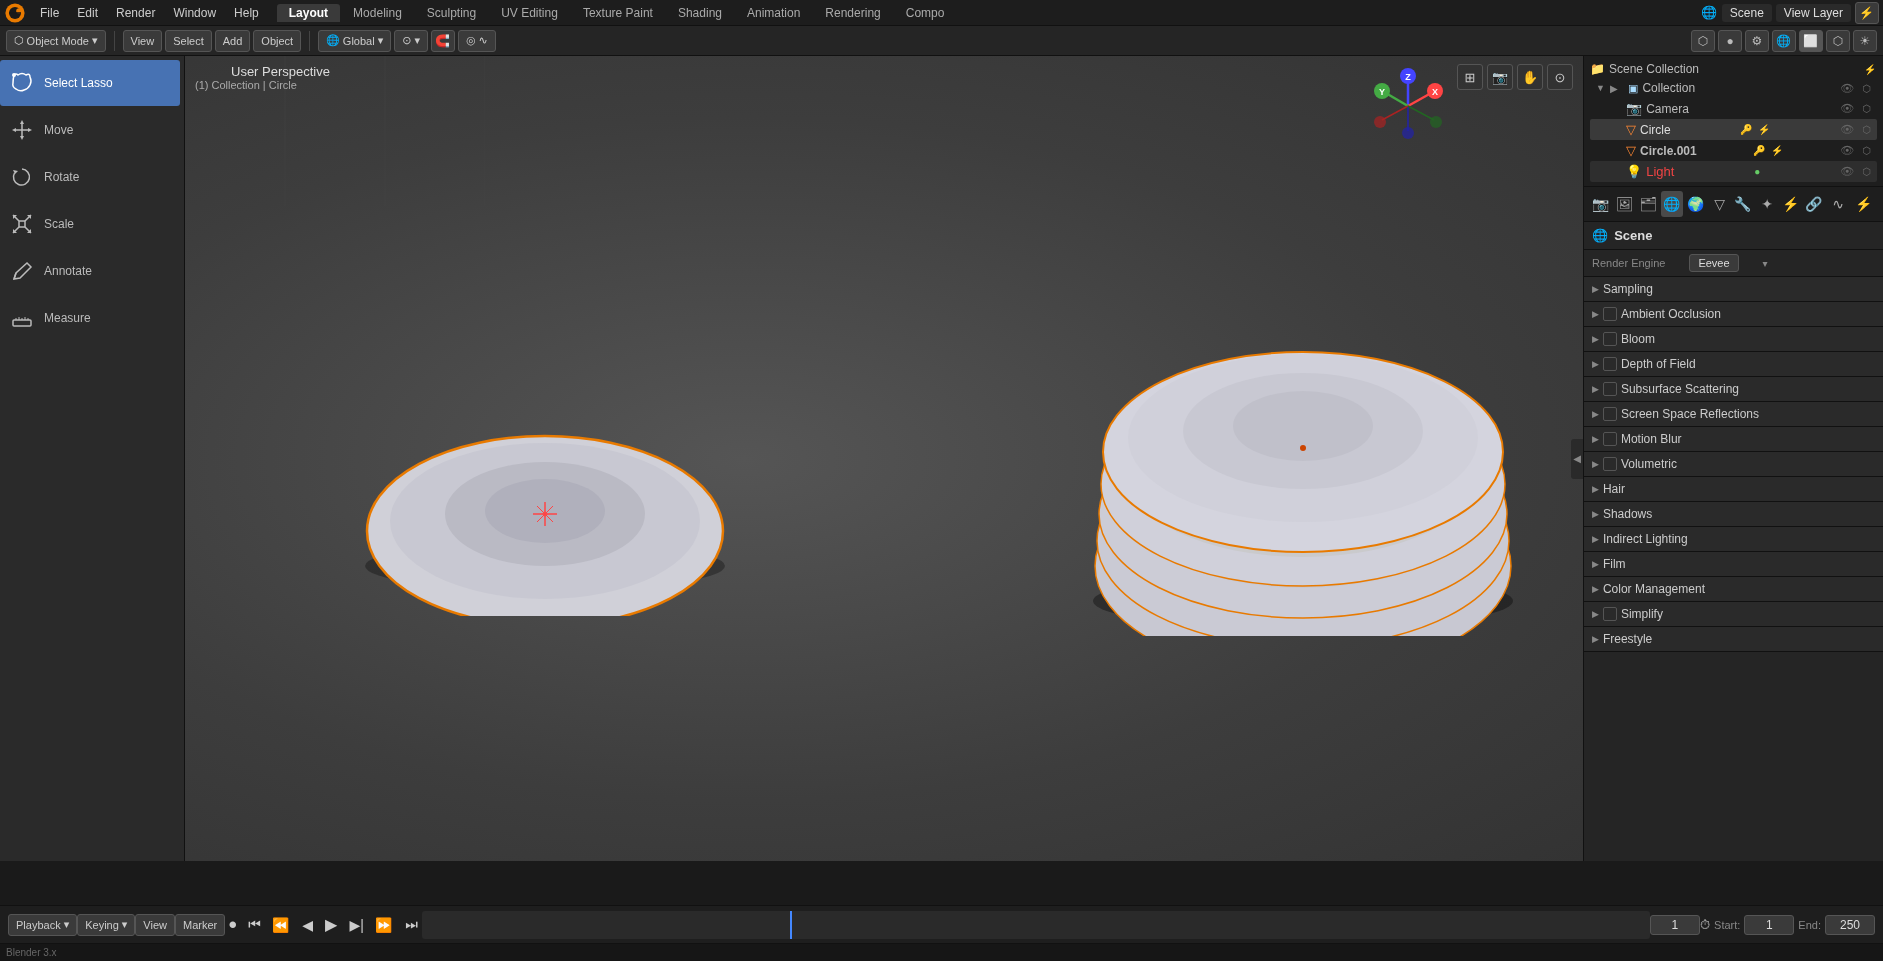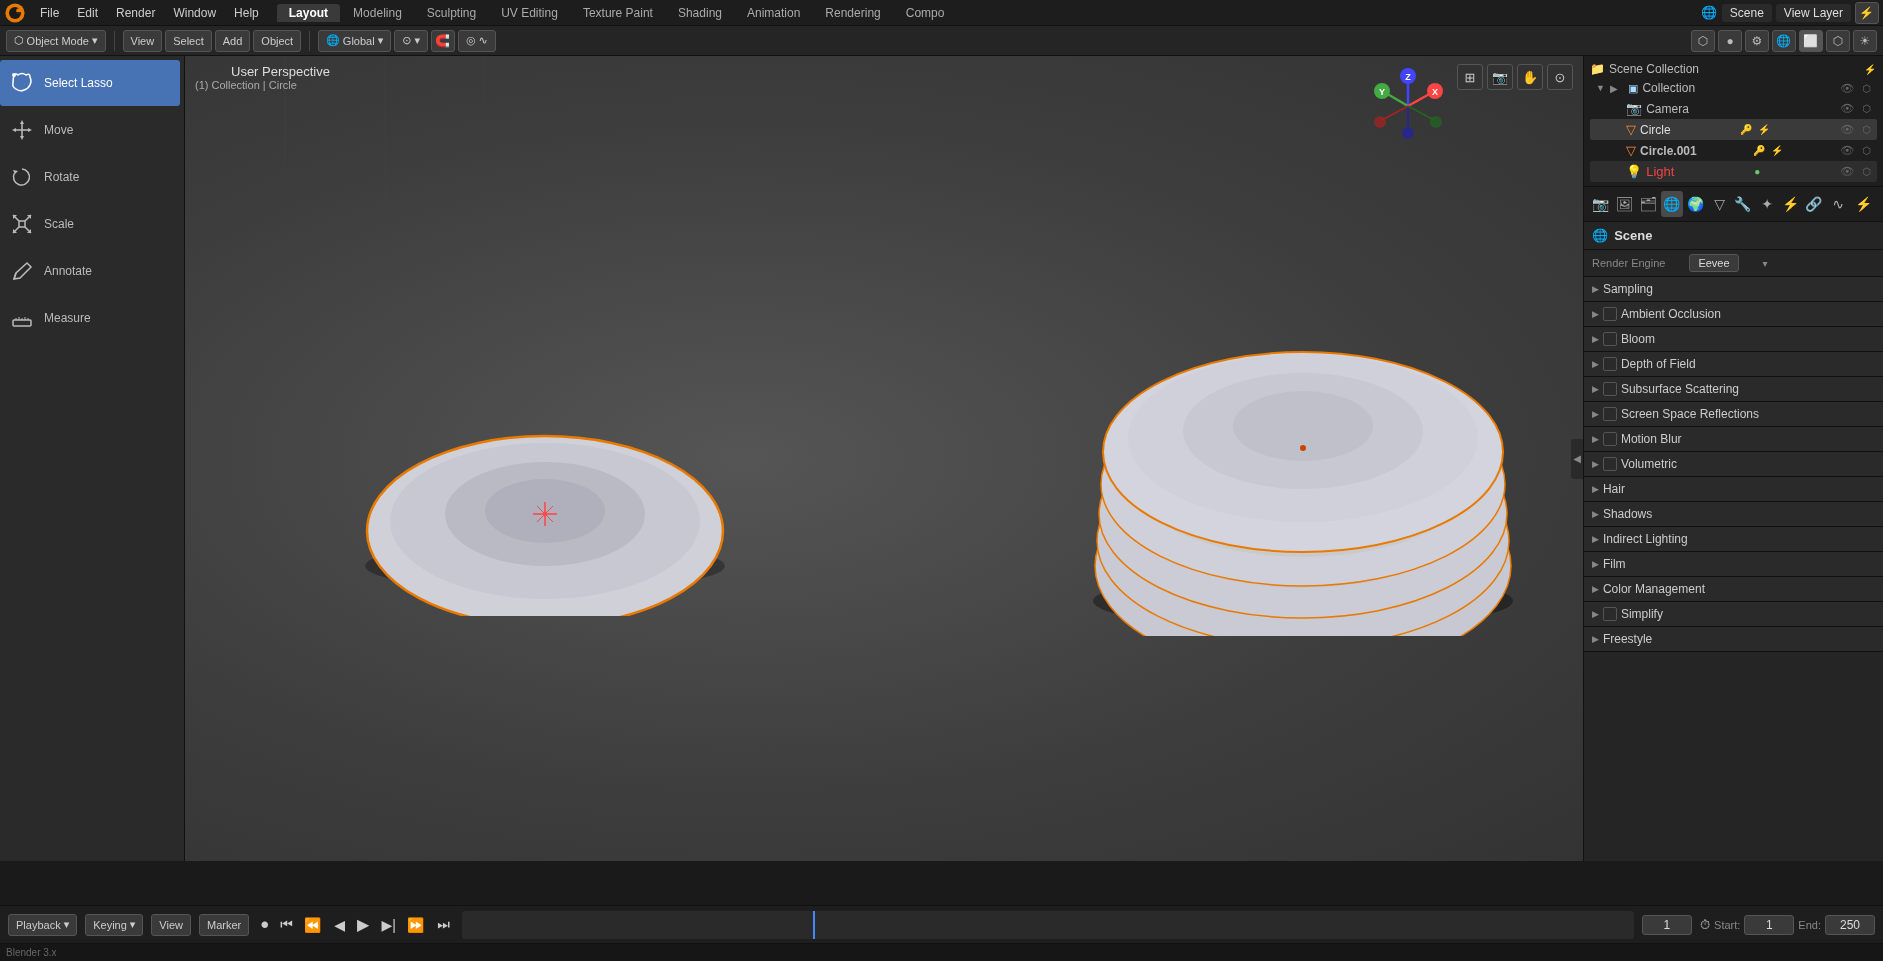--- a/index.html
+++ b/index.html
@@ -297,21 +297,20 @@
     }
 
     
     .bottom-area {
       height: 38px;
       background: #1e1e1e;
       border-top: 1px solid #111;
       display: flex;
       align-items: center;
       padding: 0 8px;
-      gap: 8px;
       flex-shrink: 0;
       margin-top: 44px;
     }
     .timeline-controls {
       display: flex; align-items: center; gap: 4px;
     }
     .tl-btn {
       background: none;
       border: none;
       color: #ccc;

